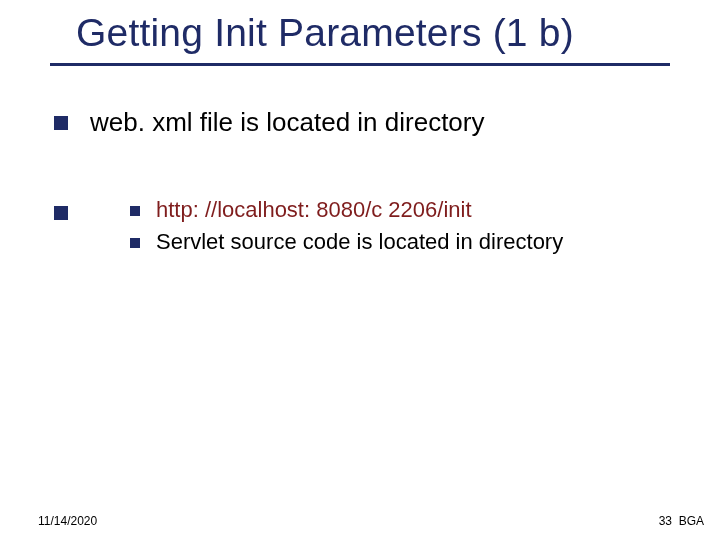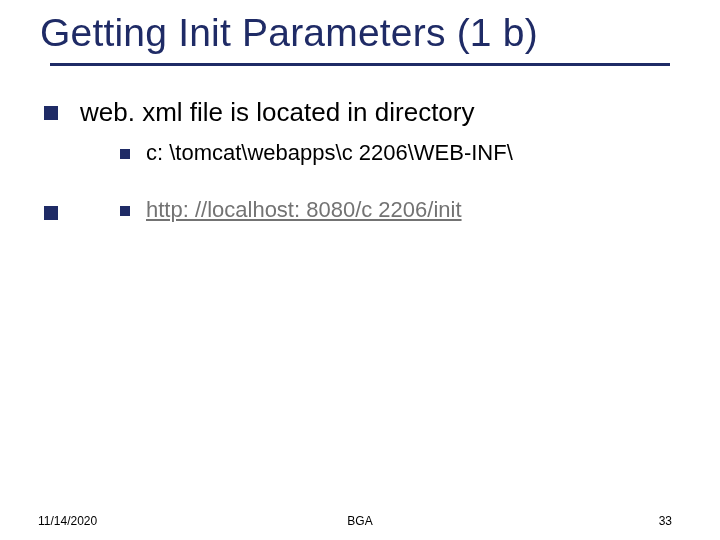--- a/index.html
+++ b/index.html
@@ -23,41 +23,41 @@
     position: absolute;
     left: 0;
     right: 0;
     top: 12px;
   }
   .title {
     font-size: 39px;
     font-weight: 400;
     color: #1f2b66;
     text-align: left;
-    padding-left: 40px;
+    padding-left: 76px;
     line-height: 1.1;
     letter-spacing: 0.2px;
   }
   .title-rule {
     height: 3px;
     background: #1f2b66;
     margin: 8px 50px 0 50px;
   }
   .body {
     position: absolute;
     left: 44px;
     right: 34px;
     top: 96px;
     font-size: 26px;
     line-height: 1.28;
   }
   .body2 { top: 186px; }
   ul.lvl1 {
     list-style: none;
-    margin: 0;
+    margin: 10px;
     padding: 0;
   }
   ul.lvl1 > li {
     position: relative;
     padding-left: 36px;
     margin-bottom: 10px;
   }
   ul.lvl1 > li::before {
     content: "";
     position: absolute;
@@ -81,65 +81,62 @@
   ul.lvl2 > li::before {
     content: "";
     position: absolute;
     left: 0;
     top: 10px;
     width: 10px;
     height: 10px;
     background: #1f2b66;
   }
   .link {
-    color: #737373;
-    text-decoration: underline;
+    color: #7f1d1d;
   }
   .footer {
     position: absolute;
     left: 0;
     right: 0;
     bottom: 26px;
     font-size: 12px;
     font-family: Arial, sans-serif;
     color: #000;
   }
   .footer .date { position: absolute; left: 38px; }
-  .footer .center { position: absolute; left: 0; right: 0; text-align: center; }
+  .footer .center { position: absolute; left: 0; right: 16px; text-align: right; }
   .footer .pg { position: absolute; right: 48px; }
 </style>
 </head>
 <body>
 
 <div class="slide">
 
   <div class="title-wrap">
     <div class="title">Getting Init Parameters (1 b)</div>
     <div class="title-rule"></div>
   </div>
 
   <div class="body">
     <ul class="lvl1">
       <li>
         <span>web. xml file is located in directory</span>
-        <ul class="lvl2">
-          <li>
-            <span>c: \tomcat\webapps\c 2206\WEB-INF\</span>
-          </li>
-        </ul>
       </li>
     </ul>
   </div>
 
   <div class="body body2">
     <ul class="lvl1">
       <li>
         <ul class="lvl2">
           <li>
             <span class="link">http: //localhost: 8080/c 2206/init</span>
+          </li>
+          <li>
+            <span>Servlet source code is located in directory</span>
           </li>
         </ul>
       </li>
     </ul>
   </div>
 
   <div class="footer">
     <span class="date">11/14/2020</span>
     <span class="center">BGA</span>
     <span class="pg">33</span>

